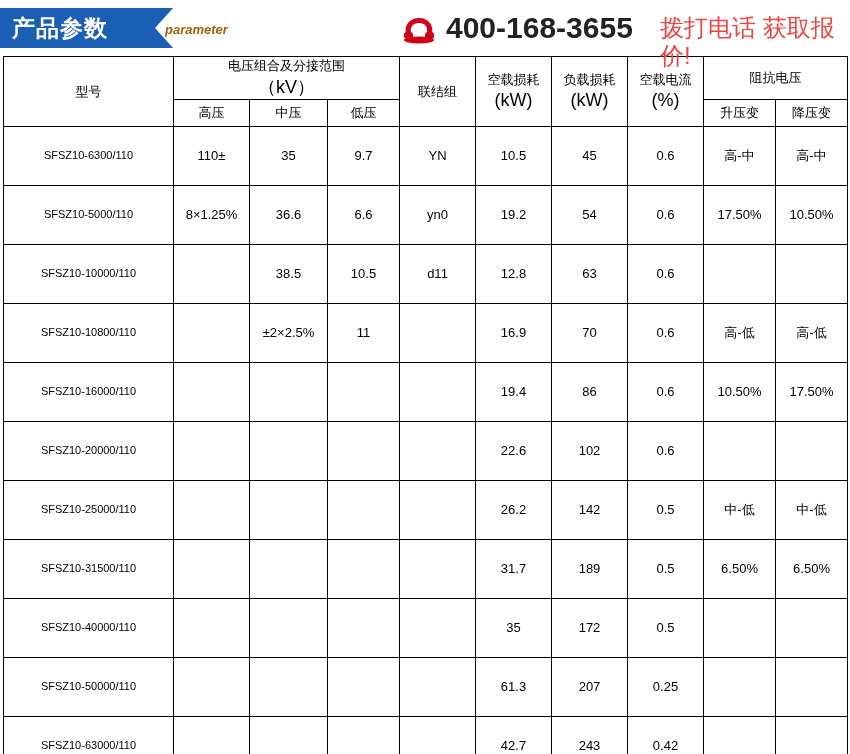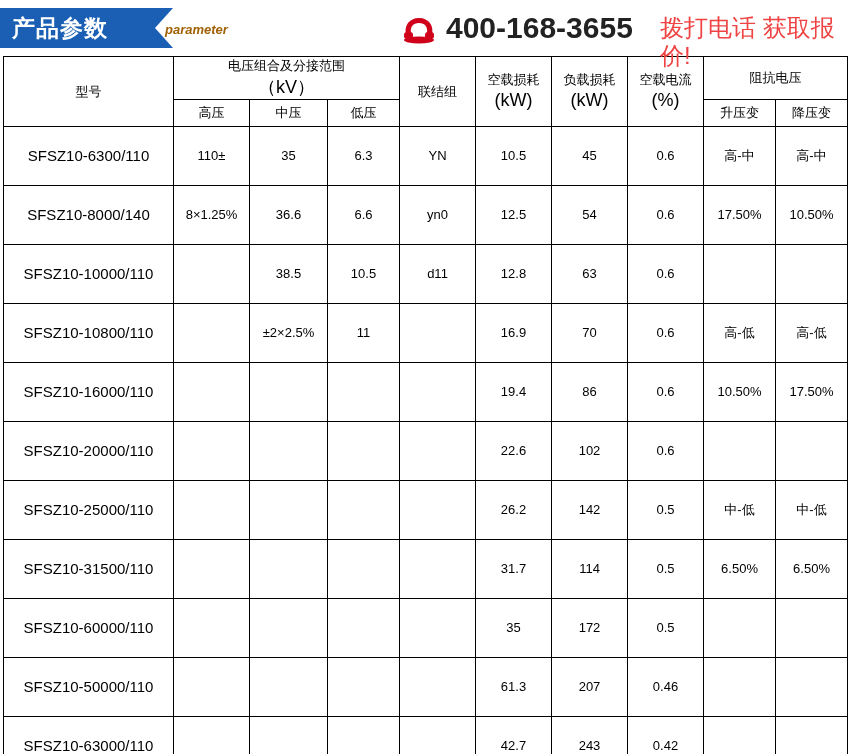--- a/index.html
+++ b/index.html
@@ -115,21 +115,21 @@
     padding: 0;
     line-height: 1.35;
     font-weight: normal;
   }
   table.spec th {
     font-weight: normal;
   }
   .h-row1 th { height: 40px; }
   .h-row2 th { height: 26px; }
   table.spec tbody td { height: 58px; }
-  .model-cell { font-size: 15px; }
+  .model-cell { font-size: 11px; }
   .unit { display: block; font-size: 18px; }
   .nowrap { white-space: nowrap; }
 </style>
 </head>
 <body>
 
 <div class="header">
   <div class="hdr-banner">
     <div class="hdr-blue"></div>
     <div class="hdr-blue-tri"></div>
@@ -191,35 +191,35 @@
         <th>低压</th>
         <th>升压变</th>
         <th>降压变</th>
       </tr>
     </thead>
     <tbody>
       <tr>
         <td class="model-cell">SFSZ10-6300/110</td>
         <td>110±</td>
         <td>35</td>
-        <td>6.3</td>
+        <td>9.7</td>
         <td>YN</td>
         <td>10.5</td>
         <td>45</td>
         <td>0.6</td>
         <td>高-中</td>
         <td>高-中</td>
       </tr>
       <tr>
-        <td class="model-cell">SFSZ10-8000/140</td>
+        <td class="model-cell">SFSZ10-5000/110</td>
         <td class="nowrap">8×1.25%</td>
         <td>36.6</td>
         <td>6.6</td>
         <td>yn0</td>
-        <td>12.5</td>
+        <td>19.2</td>
         <td>54</td>
         <td>0.6</td>
         <td>17.50%</td>
         <td>10.50%</td>
       </tr>
       <tr>
         <td class="model-cell">SFSZ10-10000/110</td>
         <td></td>
         <td>38.5</td>
         <td>10.5</td>
@@ -278,46 +278,46 @@
         <td>中-低</td>
         <td>中-低</td>
       </tr>
       <tr>
         <td class="model-cell">SFSZ10-31500/110</td>
         <td></td>
         <td></td>
         <td></td>
         <td></td>
         <td>31.7</td>
-        <td>114</td>
+        <td>189</td>
         <td>0.5</td>
         <td>6.50%</td>
         <td>6.50%</td>
       </tr>
       <tr>
-        <td class="model-cell">SFSZ10-60000/110</td>
+        <td class="model-cell">SFSZ10-40000/110</td>
         <td></td>
         <td></td>
         <td></td>
         <td></td>
         <td>35</td>
         <td>172</td>
         <td>0.5</td>
         <td></td>
         <td></td>
       </tr>
       <tr>
         <td class="model-cell">SFSZ10-50000/110</td>
         <td></td>
         <td></td>
         <td></td>
         <td></td>
         <td>61.3</td>
         <td>207</td>
-        <td>0.46</td>
+        <td>0.25</td>
         <td></td>
         <td></td>
       </tr>
       <tr>
         <td class="model-cell">SFSZ10-63000/110</td>
         <td></td>
         <td></td>
         <td></td>
         <td></td>
         <td>42.7</td>

